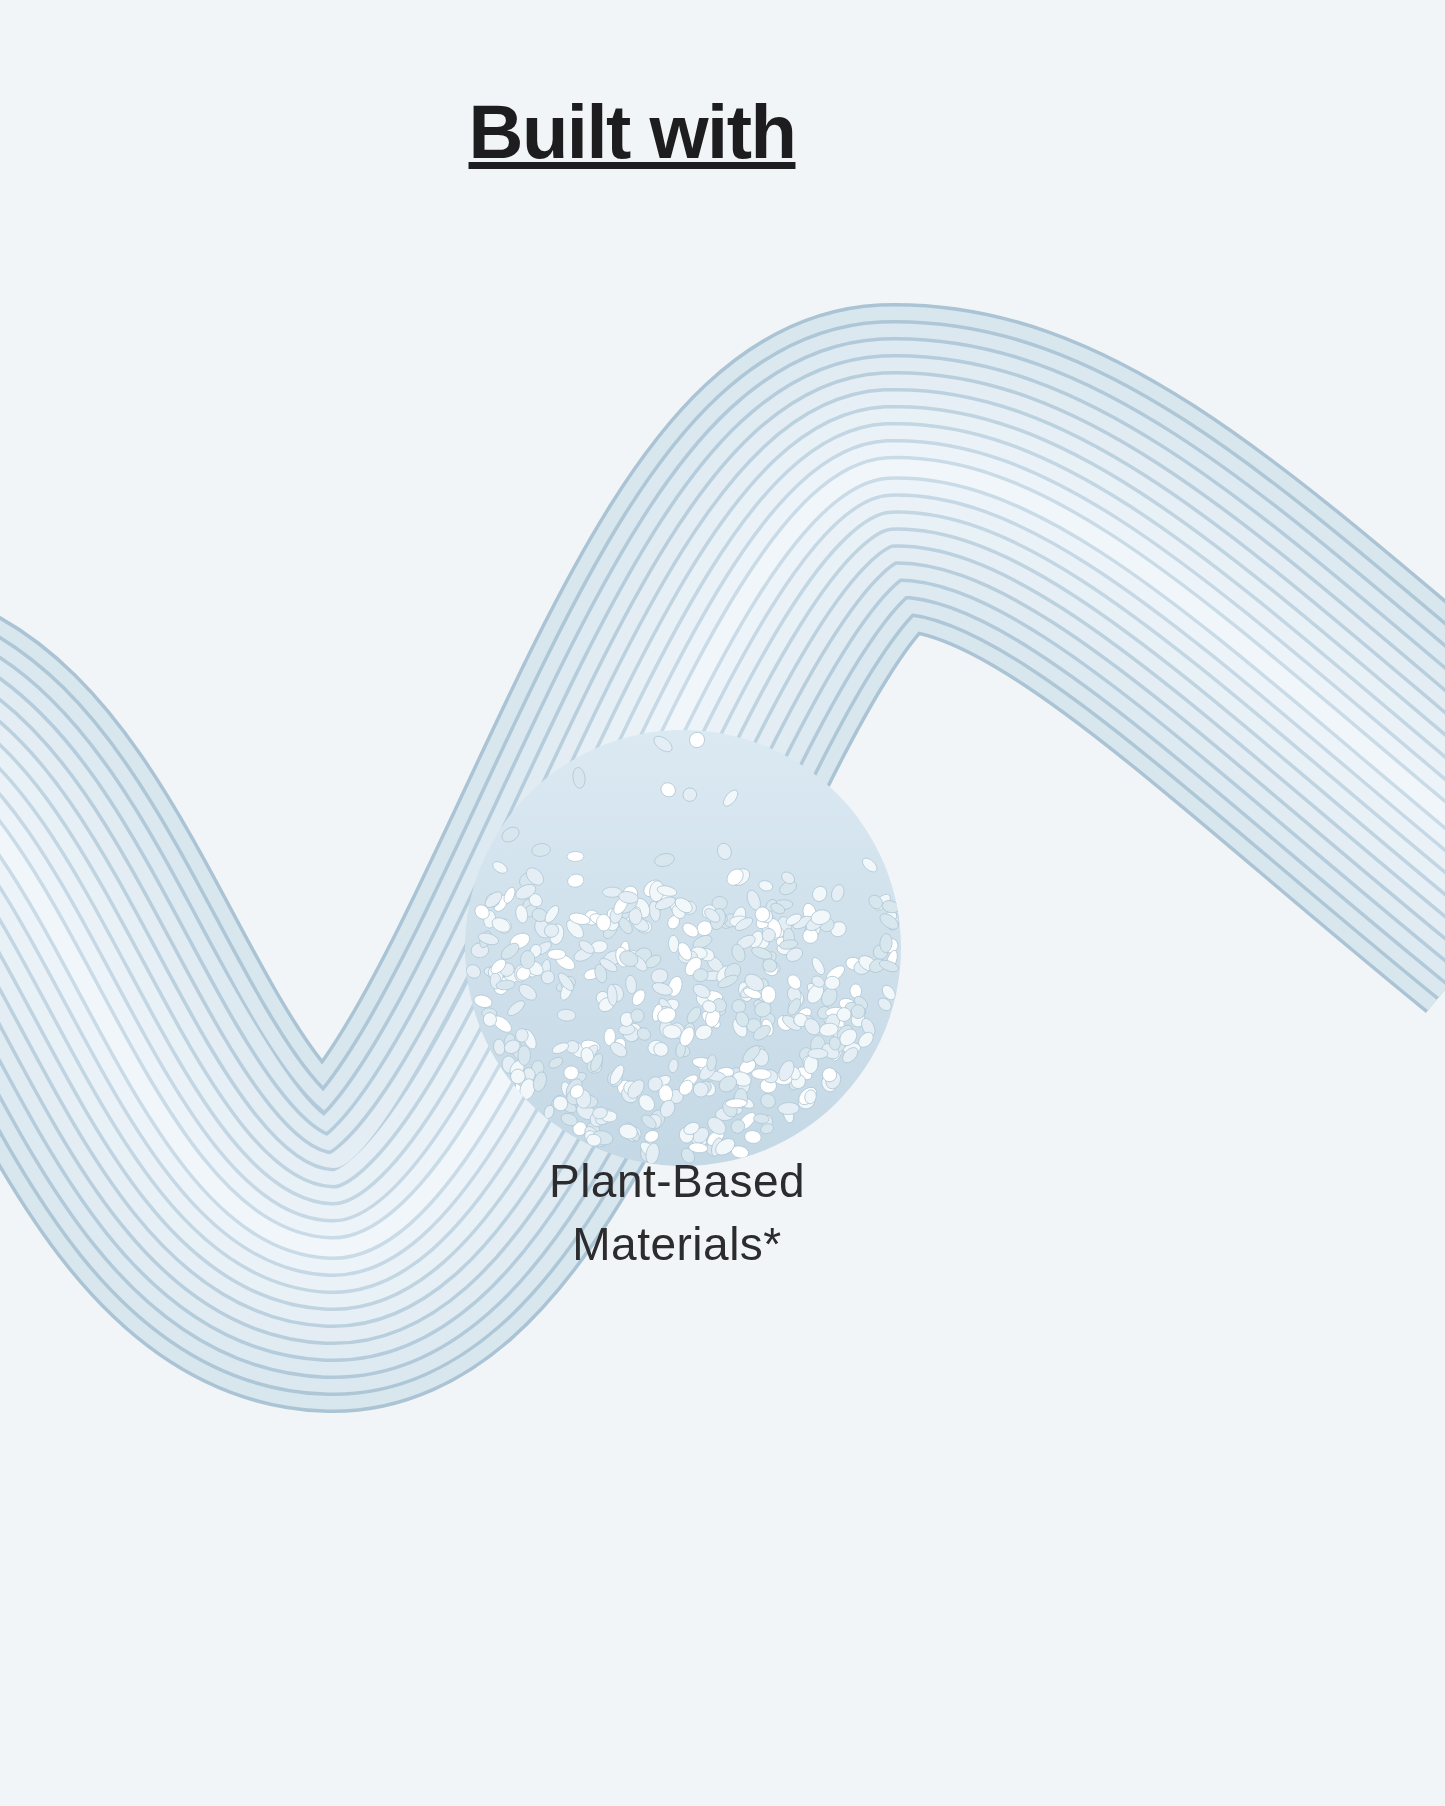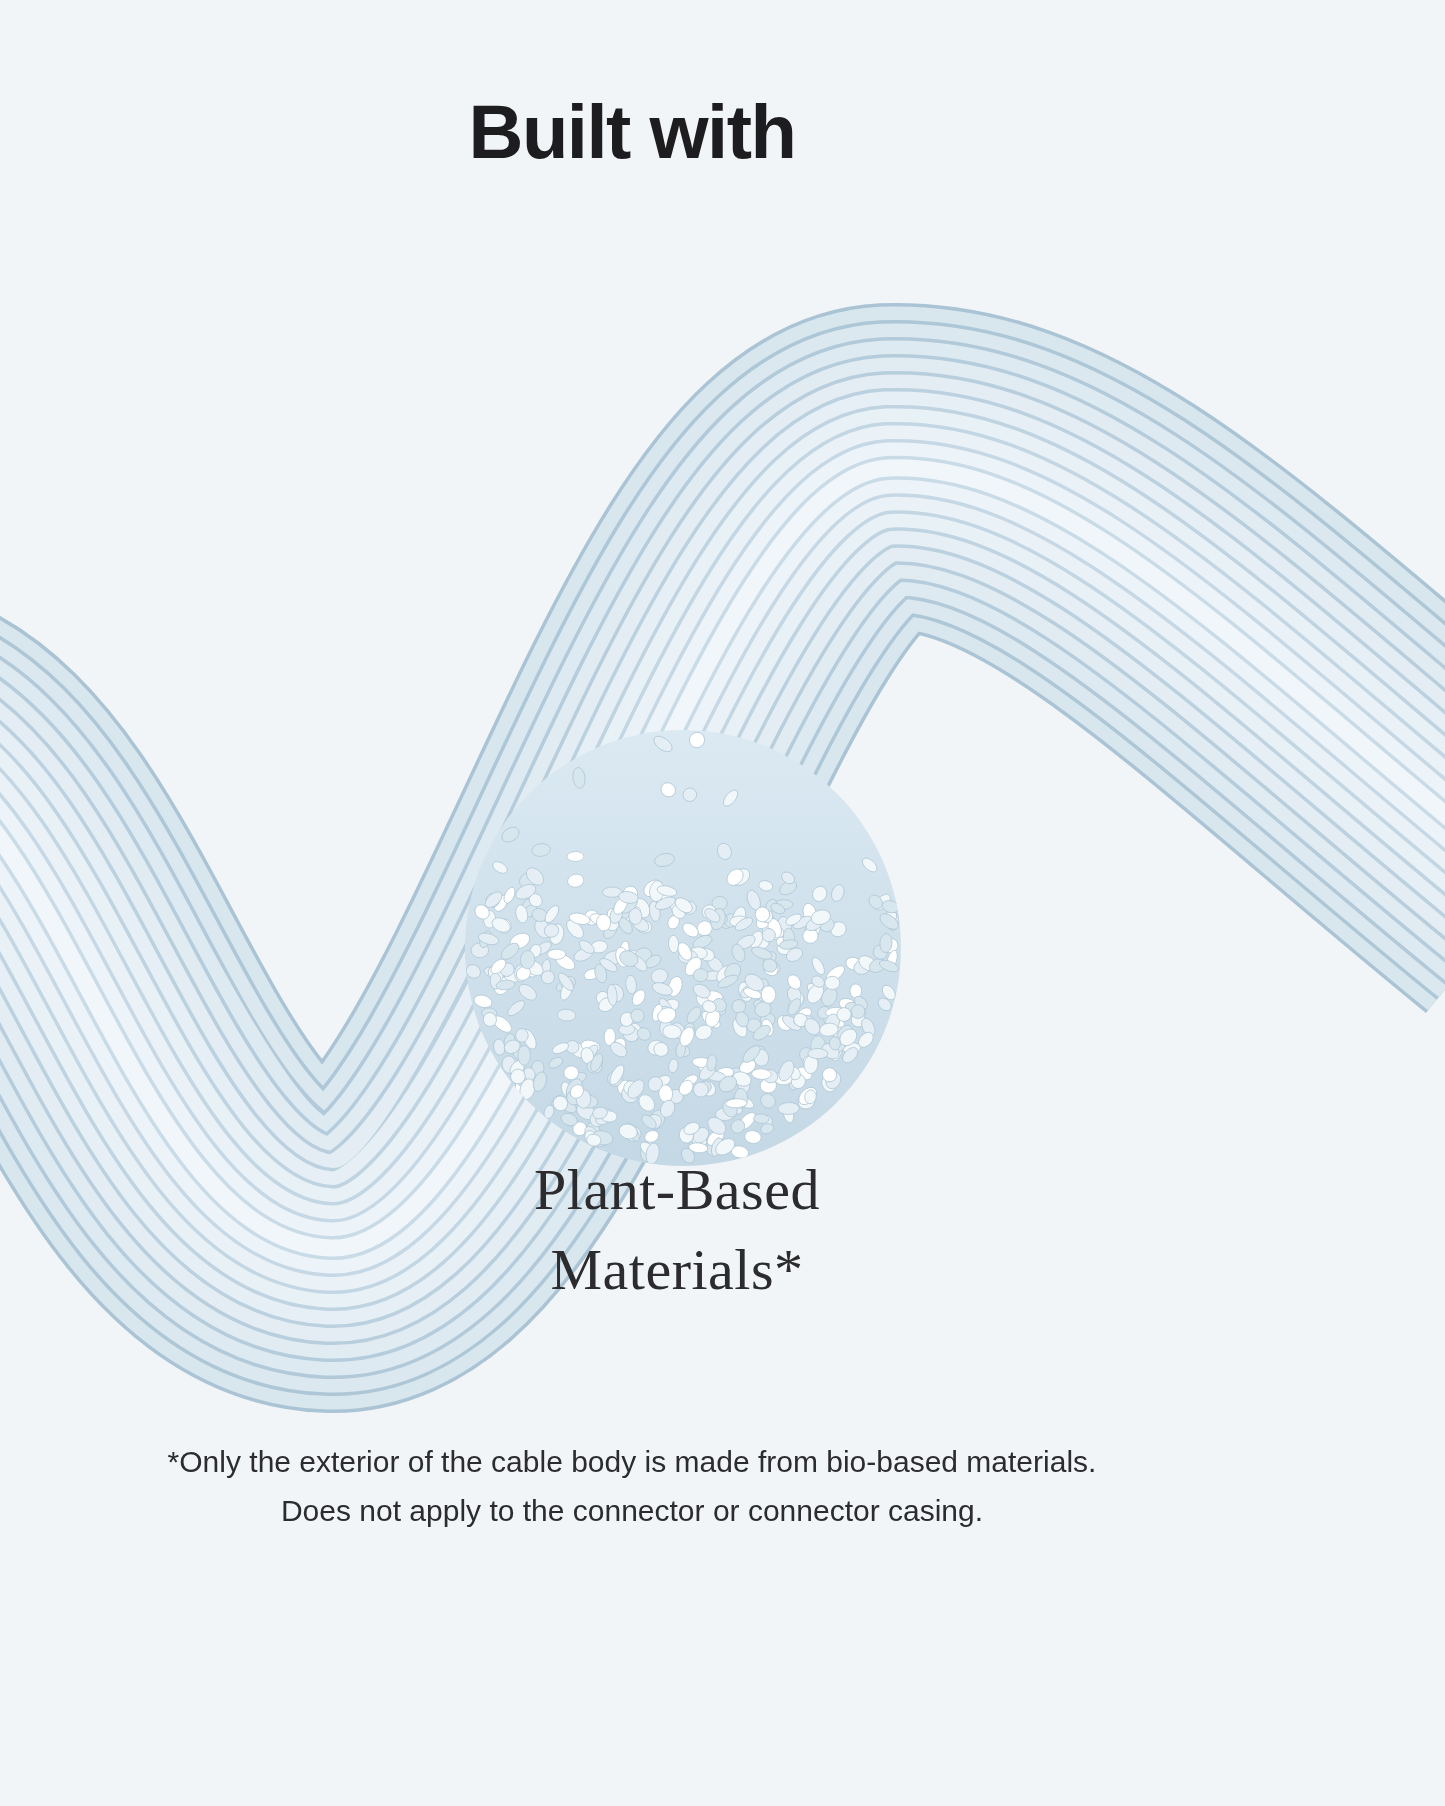--- a/index.html
+++ b/index.html
@@ -24,43 +24,43 @@
     position: absolute;
     top: 84px;
     left: 632px;
     transform: translateX(-50%);
     text-align: right;
     font-size: 76px;
     font-weight: 700;
     line-height: 1.25;
     letter-spacing: -1.5px;
     white-space: nowrap;
+    text-decoration: underline;
   }
 
   .inset {
     position: absolute;
     left: 465px;
     top: 730px;
     width: 436px;
     height: 436px;
   }
   .inset svg { display: block; width: 100%; height: 100%; }
 
   .caption {
     position: absolute;
     top: 1150px;
     left: 677px;
     transform: translateX(-50%);
     text-align: center;
-    font-size: 58px;
+    font-size: 46px;
     font-weight: 400;
     line-height: 1.38;
     letter-spacing: 0.5px;
     white-space: nowrap;
-    font-family: Liberation Serif, serif;
   }
 
   .footnote {
     position: absolute;
     top: 1438px;
     left: 632px;
     transform: translateX(-50%);
     text-align: center;
     font-size: 30px;
     font-weight: 400;
@@ -571,18 +571,14 @@
           </g>
       </g>
     </svg>
   </div>
 
   <div class="caption" style="color: rgb(44, 44, 46);">
     <div>Plant-Based</div>
     <div>Materials*</div>
   </div>
 
-  <div class="footnote" style="color: rgb(44, 44, 46);">
-    <div>*Only the exterior of the cable body is made from bio-based materials.</div>
-    <div>Does not apply to the connector or connector casing.</div>
-  </div>
 
 </div>
 
 </body></html>

